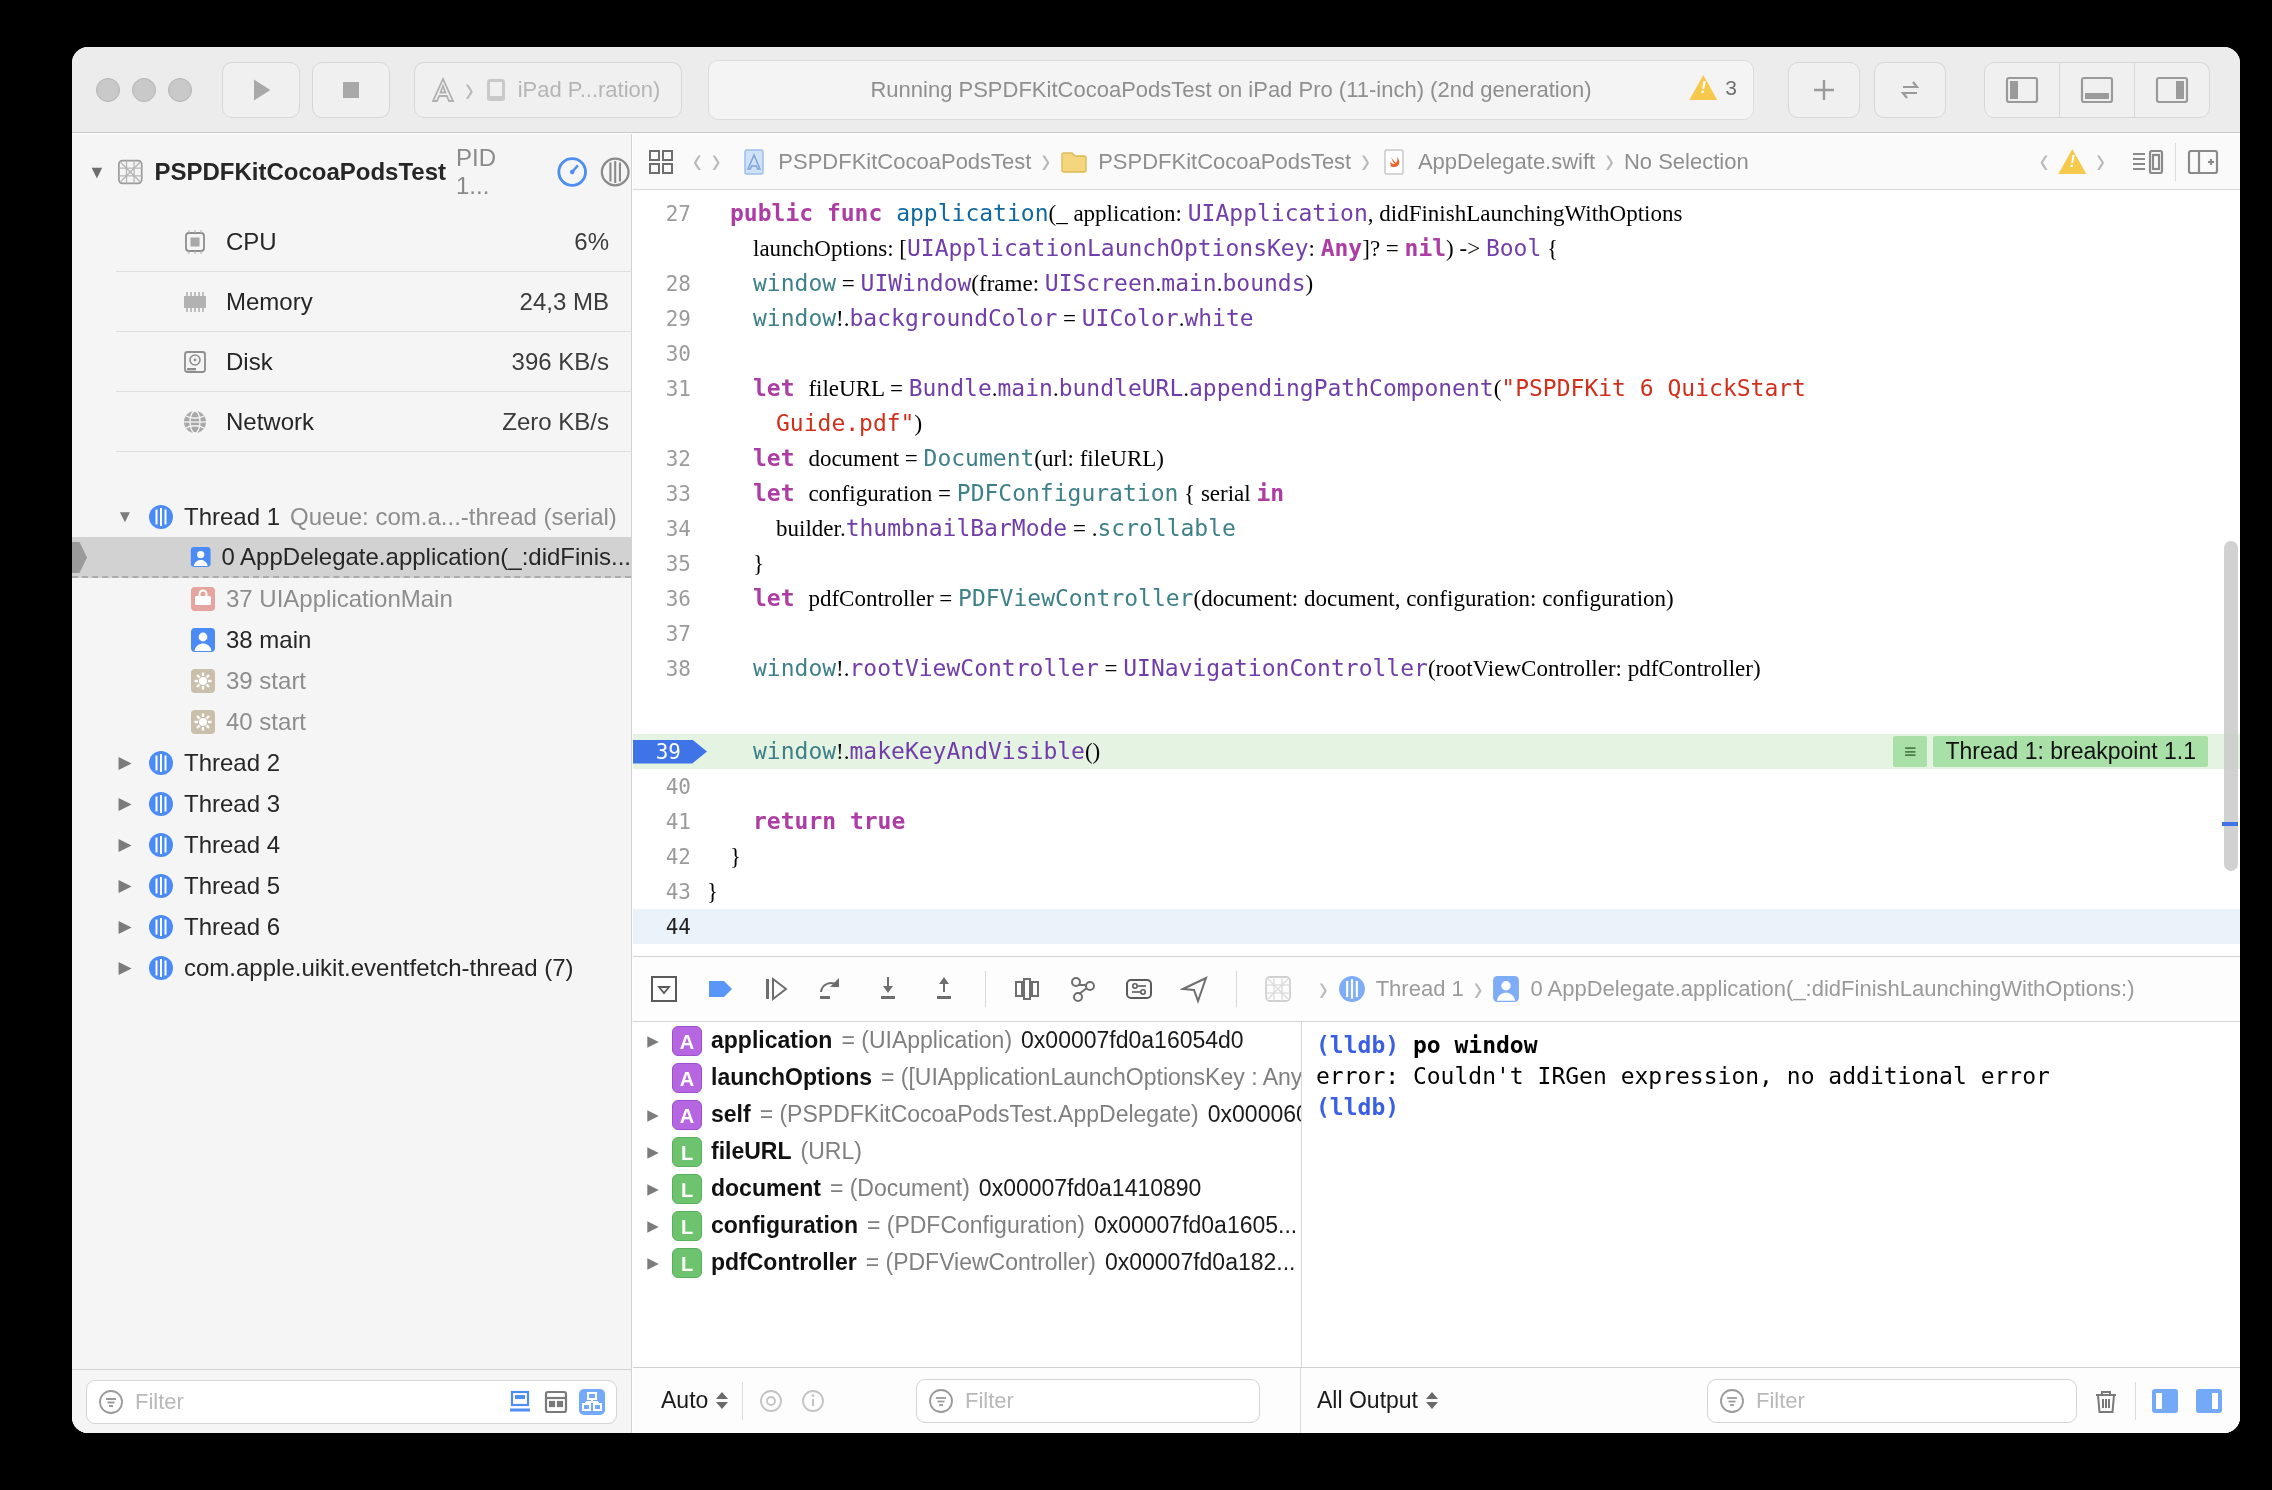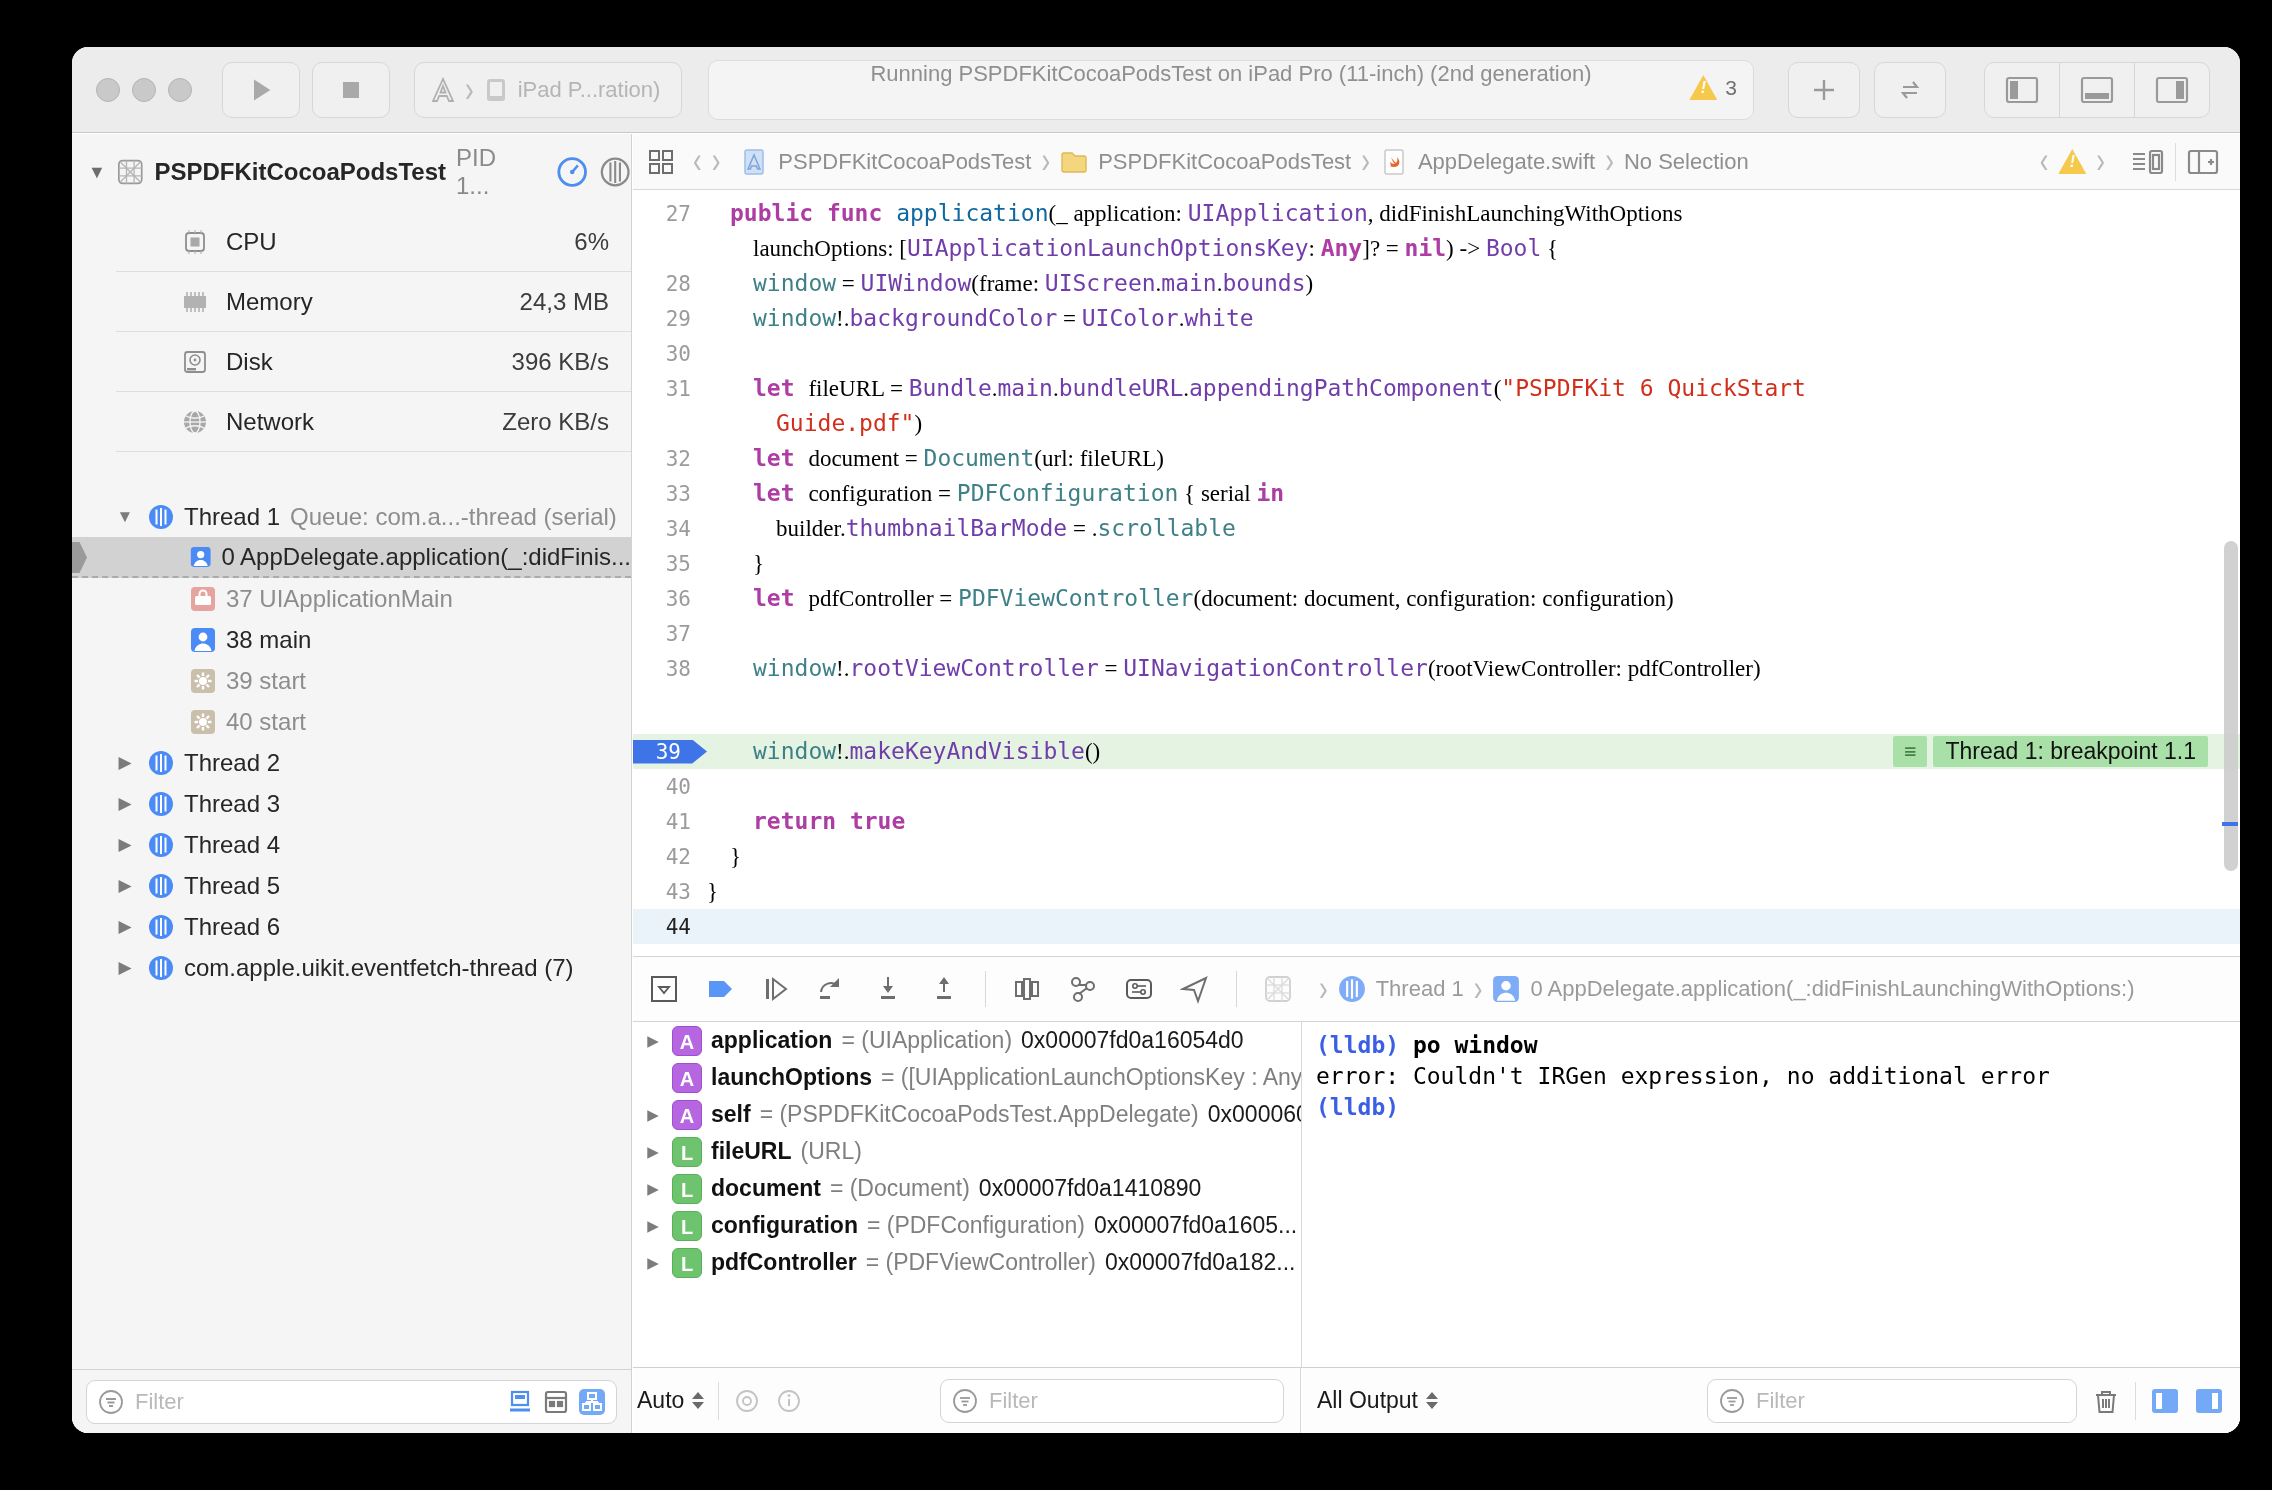--- a/index.html
+++ b/index.html
@@ -3,21 +3,21 @@
 <meta charset="utf-8">
 <style>
   html,body{margin:0;padding:0;background:#000;width:2272px;height:1490px;font-family:"Liberation Sans",sans-serif;}
   *{box-sizing:border-box;}
   #win{position:absolute;left:72px;top:47px;width:2168px;height:1386px;background:#fff;border-radius:16px;overflow:hidden;box-shadow:0 30px 80px rgba(0,0,0,.7);}
   
   #toolbar{position:absolute;left:0;top:0;width:100%;height:86px;background:#ececec;border-bottom:1px solid #c8c8c8;}
   .tlight{position:absolute;top:31px;width:24px;height:24px;border-radius:50%;background:#c9c9c9;border:1px solid #b4b4b4;}
   .tbtn{position:absolute;top:15px;height:56px;background:#f0f0f0;border:1px solid #d7d7d7;border-radius:10px;display:flex;align-items:center;justify-content:center;padding:0;}
   .scheme{position:absolute;left:342px;top:15px;width:268px;height:56px;background:#f0f0f0;border:1px solid #d7d7d7;border-radius:10px;display:flex;align-items:center;gap:8px;padding:0 14px;color:#b5b5b5;font-size:22px;white-space:nowrap;overflow:hidden;}
-  #statusbar{position:absolute;left:636px;top:13px;width:1046px;height:60px;background:#f4f4f4;border:1px solid #dcdcdc;border-radius:10px;display:flex;justify-content:center;}
+  #statusbar{position:absolute;left:636px;top:13px;width:1046px;height:60px;background:#f4f4f4;border:1px solid #dcdcdc;border-radius:10px;display:flex;align-items:center;justify-content:center;}
   #statusbar .stx{color:#8f8f8f;font-size:22px;}
   .warnbox{position:absolute;right:16px;top:14px;display:flex;align-items:center;gap:8px;cursor:default;}
   .warn-tri{display:inline-block;width:28px;height:25px;background:#f6c84b;clip-path:polygon(50% 0,100% 100%,0 100%);position:relative;}
   .warn-tri::after{content:"!";position:absolute;left:0;right:0;top:4px;text-align:center;color:#fff;font-weight:bold;font-size:16px;}
   .warncnt{color:#6f6f6f;font-size:21px;}
   .chev{color:#b9b9b9;font-size:26px;transform:scaleY(1.4);display:inline-block;}
   
   .ic{display:inline-block;line-height:0;}
   .ic svg{width:100%;height:100%;}
   .i34{width:34px;height:34px;} .i28{width:28px;height:28px;} .i24{width:24px;height:24px;} .i30{width:30px;height:30px;}
@@ -72,21 +72,21 @@
   .vbadge{flex:0 0 30px;width:30px;height:30px;border-radius:6px;color:#fff;font-weight:bold;font-size:20px;text-align:center;line-height:30px;}
   .vbadge.A{background:#b566e0;border:1px solid #9e4ecf;}
   .vbadge.L{background:#6ec46e;border:1px solid #58b058;}
   .vname{font-weight:bold;color:#111;}
   .vtype{color:#7f7f7f;}
   .vaddr{color:#1a1a1a;}
   #conpane{position:absolute;left:668px;top:888px;right:0;bottom:66px;border-left:1px solid #d8d8d8;padding:8px 0 0 14px;font-family:"DejaVu Sans Mono",monospace;font-size:23px;overflow:hidden;background:#fff;}
   .conline{line-height:31px;white-space:pre;}
   .cl-lldb{color:#3a5fe5;font-weight:bold;} .cl-cmd{color:#000;font-weight:bold;} .cl-out{color:#000;}
   #debug-bottom{position:absolute;left:0;bottom:0;width:100%;height:66px;border-top:1px solid #d0d0d0;display:flex;background:#fdfdfd;}
-  #db-left{flex:0 0 668px;display:flex;align-items:center;gap:14px;padding:0 4px;border-right:1px solid #d8d8d8;}
+  #db-left{flex:0 0 668px;display:flex;align-items:center;gap:14px;padding:0 28px;border-right:1px solid #d8d8d8;}
   #db-right{flex:1;display:flex;align-items:center;gap:14px;padding:0 16px;}
   .popup{display:flex;align-items:center;gap:8px;font-size:23px;color:#1a1a1a;}
   .updn{display:inline-flex;flex-direction:column;gap:3px;}
   .updn i{width:0;height:0;border-left:6px solid transparent;border-right:6px solid transparent;}
   .updn i.u{border-bottom:7px solid #6a6a6a;}
   .updn i.d{border-top:7px solid #6a6a6a;}
   .vsep{width:1px;height:38px;background:#dcdcdc;}
 </style>
 </head>
 <body>

